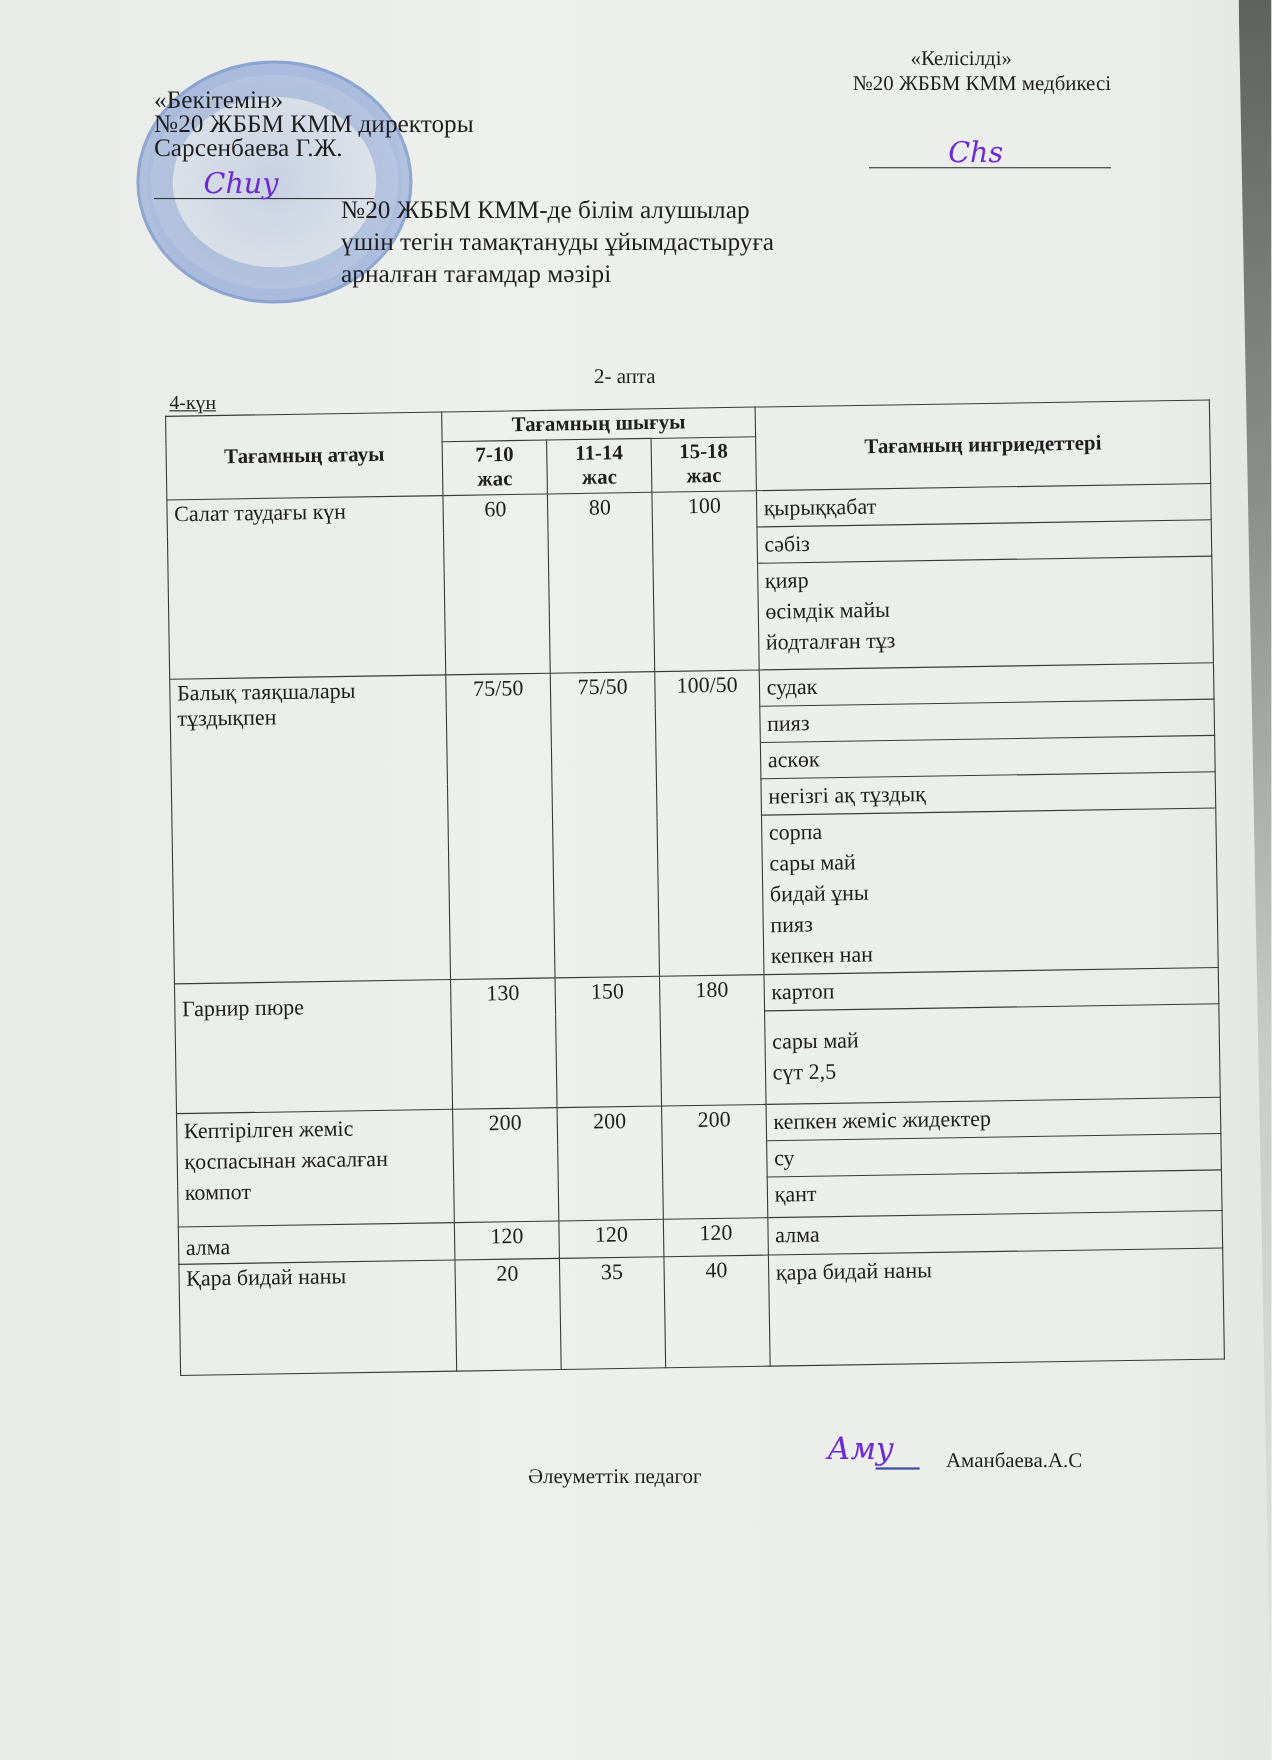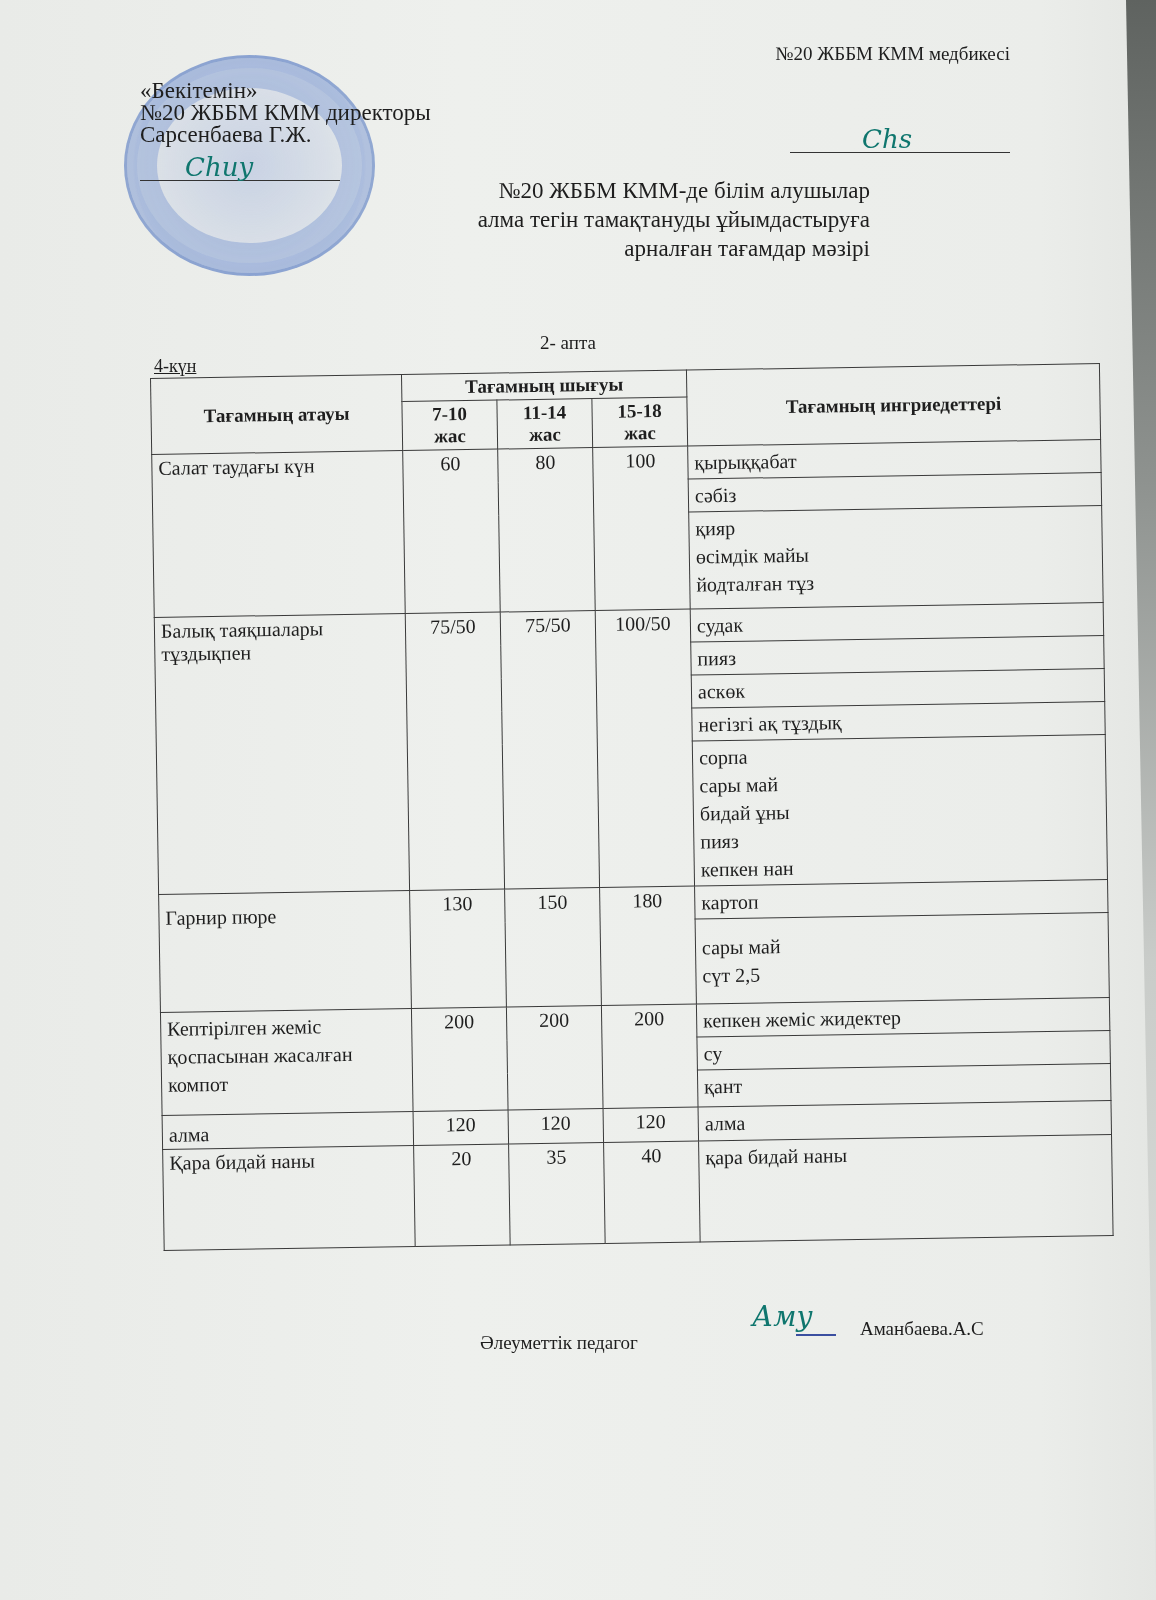--- a/index.html
+++ b/index.html
@@ -19,22 +19,22 @@
       position: absolute; left: 124px; top: 55px; width: 245px; height: 215px;
       border-radius: 50%; border: 3px solid rgba(70,110,190,0.55);
       box-shadow: inset 0 0 0 10px rgba(120,150,210,0.18), inset 0 0 0 28px rgba(255,255,255,0), inset 0 0 0 30px rgba(80,120,200,0.3);
       background: radial-gradient(circle, rgba(110,140,210,0.28) 0%, rgba(110,140,210,0.16) 45%, rgba(110,140,210,0.08) 70%, transparent 72%);
     }
     .approve { left: 140px; top: 80px; font-size: 23px; line-height: 22px; }
     .agree { left: 686px; top: 42px; font-size: 19px; line-height: 23px; text-align: right; width: 324px; }
     .agree .l1 { padding-right: 90px; }
     .agree .l3 { padding-right: 0; }
     .sigline { position: absolute; height: 0; border-top: 1px solid #333; }
-    .sig { position: absolute; font-family: "DejaVu Serif", serif; font-style: italic; color: #0f766e; }
-    .title { left: 310px; top: 176px; width: 560px; text-align: right; font-size: 23px; line-height: 29px; }
+    .sig { position: absolute; font-family: "DejaVu Serif", serif; font-style: italic; color: #6d28d9; }
+    .title { left: 310px; top: 176px; width: 560px; text-align: left; font-size: 23px; line-height: 29px; }
     .week { left: 540px; top: 332px; font-size: 19px; }
     .day { left: 154px; top: 356px; font-size: 18px; text-decoration: underline; }
     table.menu {
       position: absolute; left: 150px; top: 378px; width: 950px;
       border-collapse: collapse; transform: rotate(-0.9deg); transform-origin: left top;
       font-size: 20px;
     }
     table.menu td, table.menu th { border: 1.3px solid #3a3a3a; vertical-align: top; padding: 2px 6px; }
     table.menu th { font-weight: bold; font-size: 19px; vertical-align: middle; text-align: center; }
     .c-name { width: 238px; }
@@ -52,28 +52,29 @@
 
 <div class="abs approve">
   <div>«Бекітемін»</div>
   <div>№20 ЖББМ КММ директоры</div>
   <div>Сарсенбаева Г.Ж.</div>
 </div>
 <div class="sigline" style="left:140px; top:180px; width:200px;"></div>
 <div class="sig" style="left:185px; top:152px; font-size:26px;">Сhиу</div>
 
 <div class="abs agree">
+  <div class="l1">«Келісілді»</div>
   <div>№20 ЖББМ КММ медбикесі</div>
 </div>
 <div class="sigline" style="left:790px; top:152px; width:220px;"></div>
 <div class="sig" style="left:862px; top:124px; font-size:26px;">Сhs</div>
 
 <div class="abs title">
   <div>№20 ЖББМ КММ-де білім алушылар</div>
-  <div>алма тегін тамақтануды ұйымдастыруға</div>
+  <div>үшін тегін тамақтануды ұйымдастыруға</div>
   <div>арналған тағамдар мәзірі</div>
 </div>
 
 <div class="abs week">2- апта</div>
 <div class="abs day">4-күн</div>
 
 <table class="menu">
   <thead>
     <tr>
       <th class="c-name" rowspan="2">Тағамның атауы</th>

